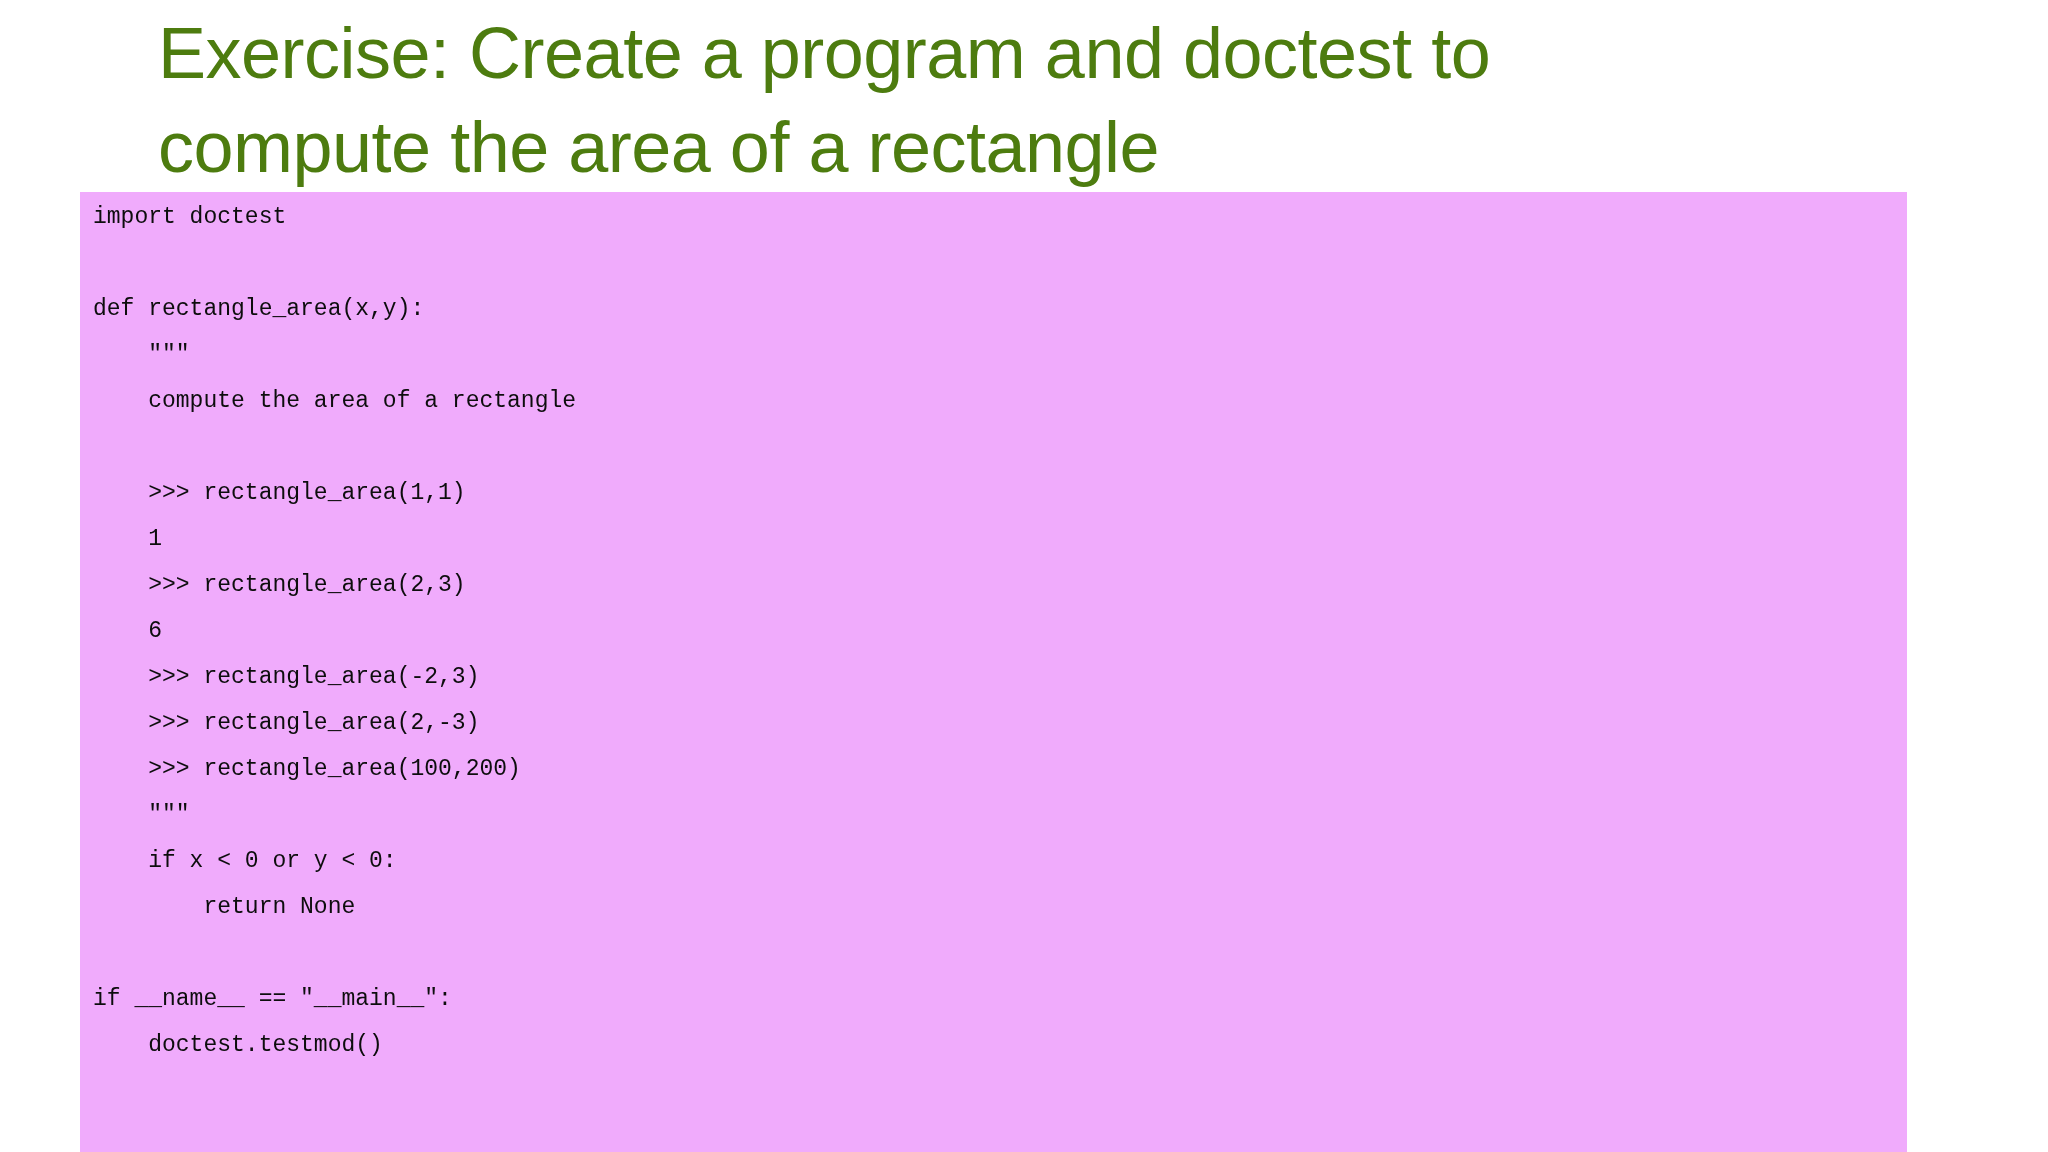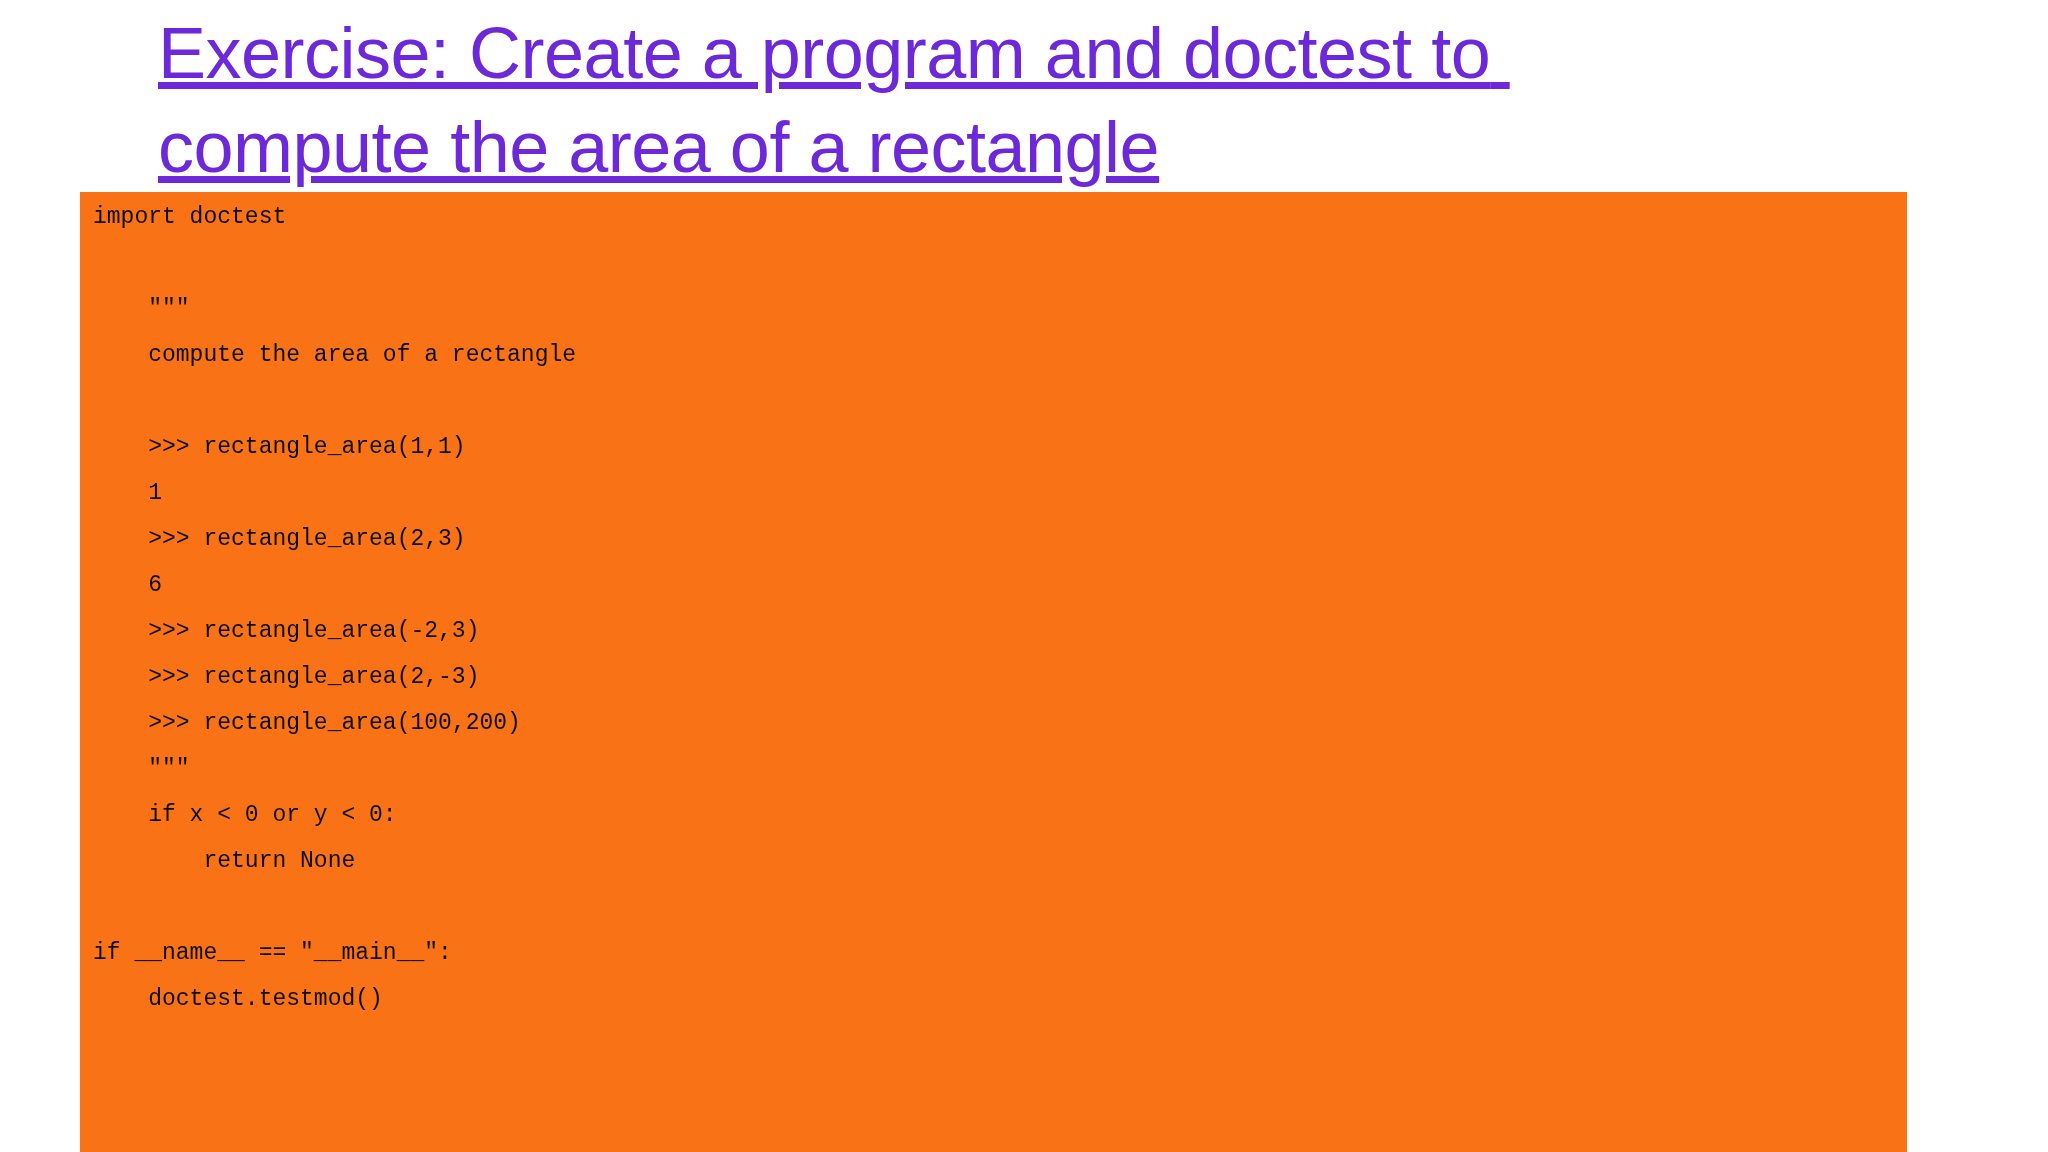--- a/index.html
+++ b/index.html
@@ -64,26 +64,27 @@
   }
   .code-line.blank {
     color: transparent;
   }
 </style>
 </head>
 <body>
 
 <div class="slide" style="background: rgb(255, 255, 255);">
 
-  <div class="slide-title" style="color: #6d28d9; text-decoration: underline;">Exercise: Create a program and doctest to compute the area of a rectangle</div>
+  <div class="slide-title" style="color: #4d7c0f;">Exercise: Create a program and doctest to compute the area of a rectangle</div>
 
-  <div class="code-block" style="background: #f97316;">
+  <div class="code-block" style="background: #f0abfc;">
     <div class="code-lines">
         <div class="code-line">import doctest</div>
         <div class="code-line blank"> </div>
+        <div class="code-line">def rectangle_area(x,y):</div>
         <div class="code-line">    """</div>
         <div class="code-line">    compute the area of a rectangle</div>
         <div class="code-line blank"> </div>
         <div class="code-line">    &gt;&gt;&gt; rectangle_area(1,1)</div>
         <div class="code-line">    1</div>
         <div class="code-line">    &gt;&gt;&gt; rectangle_area(2,3)</div>
         <div class="code-line">    6</div>
         <div class="code-line">    &gt;&gt;&gt; rectangle_area(-2,3)</div>
         <div class="code-line">    &gt;&gt;&gt; rectangle_area(2,-3)</div>
         <div class="code-line">    &gt;&gt;&gt; rectangle_area(100,200)</div>

